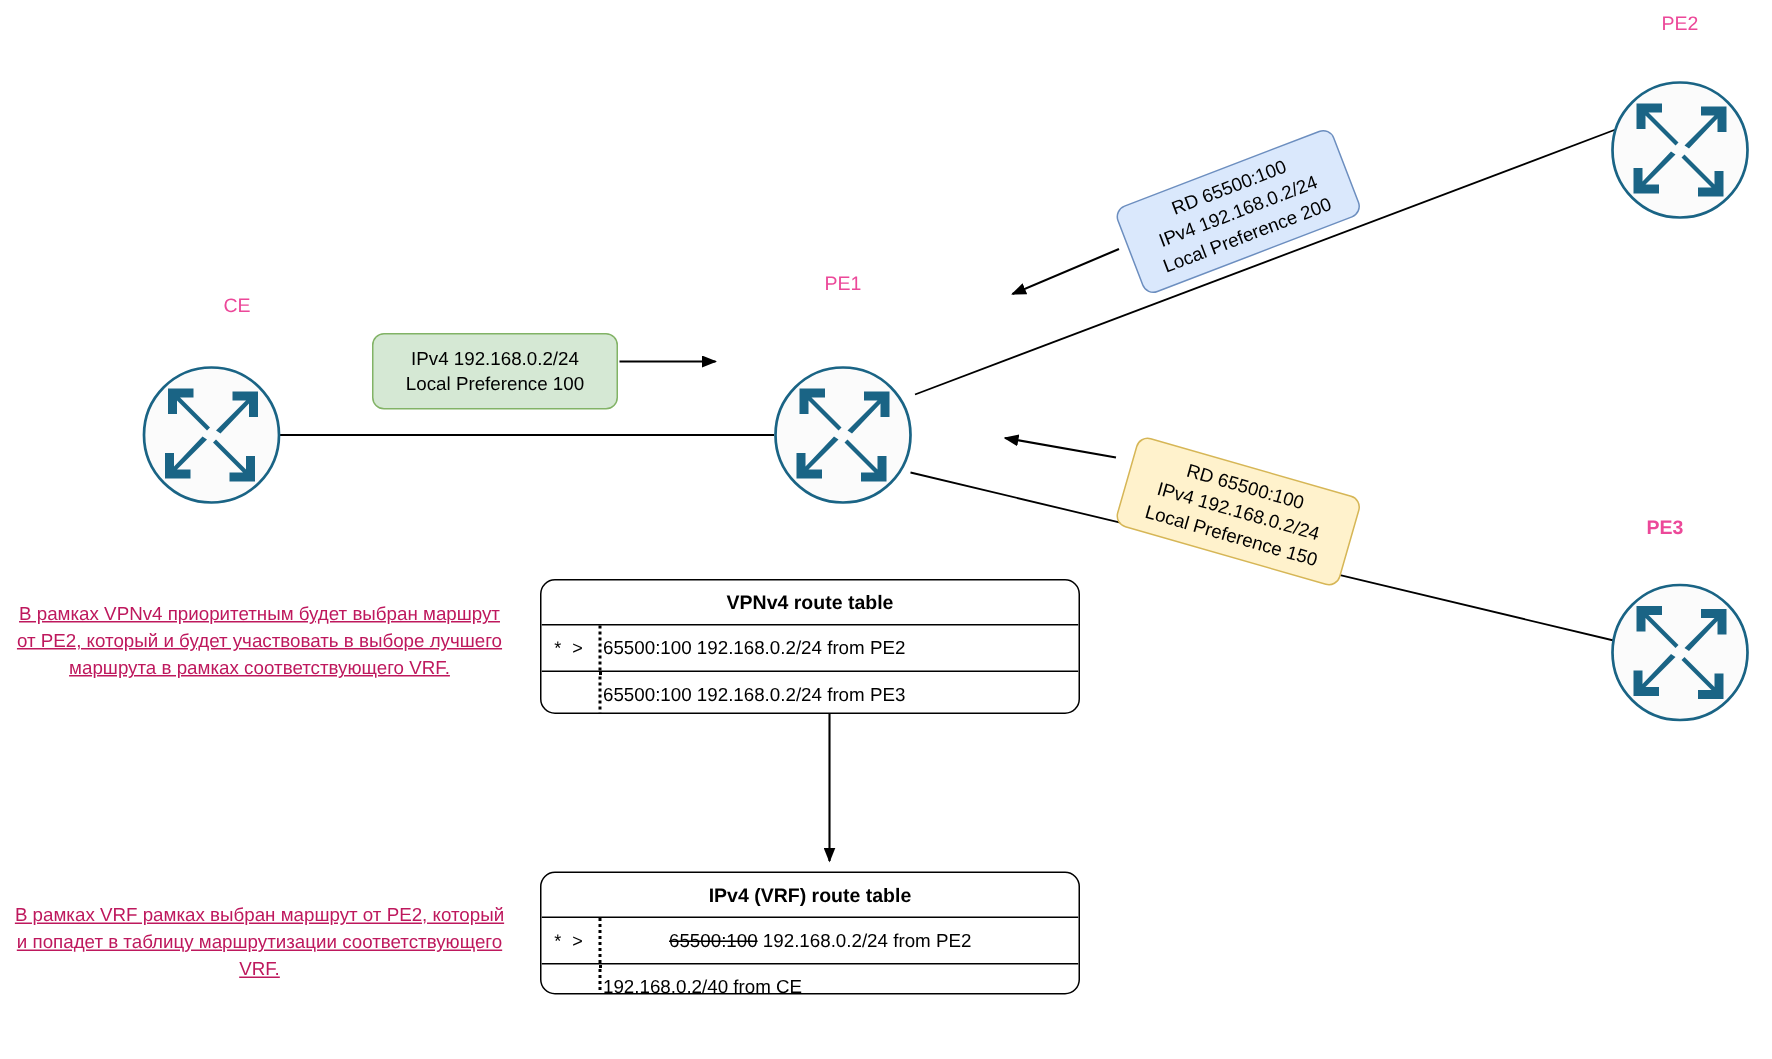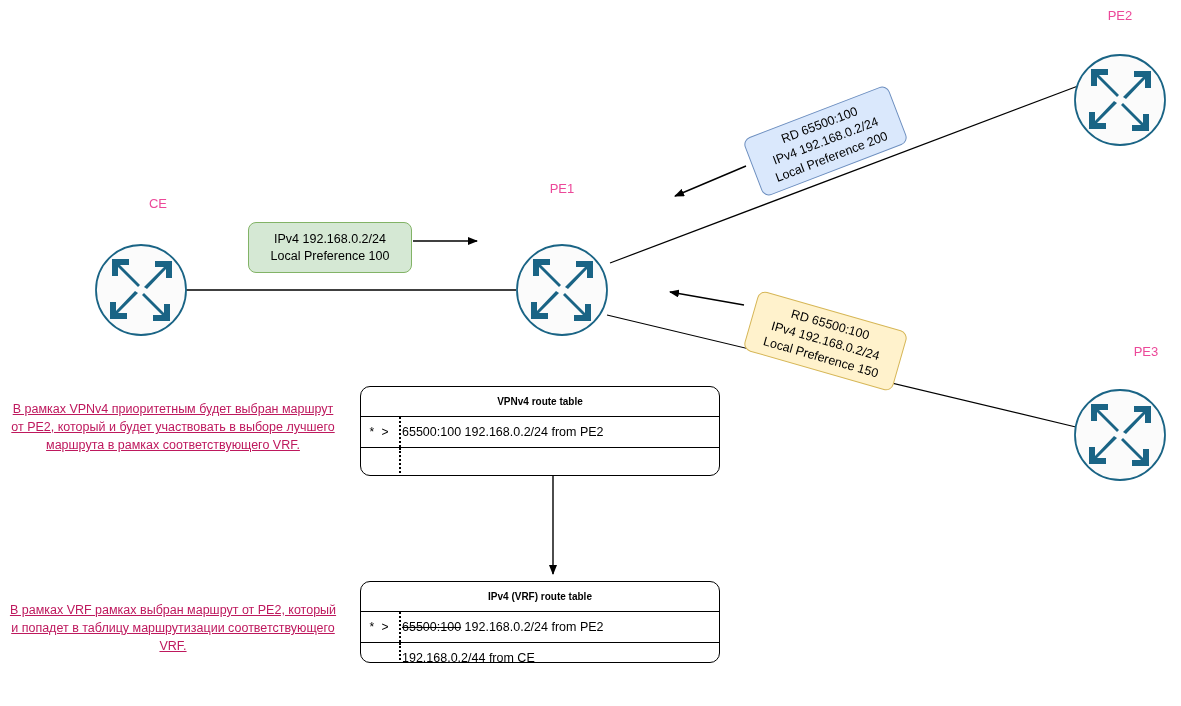--- a/index.html
+++ b/index.html
@@ -48,21 +48,21 @@
     box-sizing:border-box;
     border:1px solid #000;
     border-radius:10px;
     background:#ffffff;
     overflow:hidden;
   }
   .rt-title{
     height:30px;
     line-height:30px;
     text-align:center;
-    font-size:10px;
+    font-size:13px;
     font-weight:bold;
     border-bottom:1px solid #000;
     box-sizing:border-box;
   }
   .rt-row{
     height:30px;
     position:relative;
     box-sizing:border-box;
     display:flex;
     align-items:center;
@@ -82,21 +82,21 @@
     border-left:2px dotted #000;
     margin-right:0;
   }
   .rt-text{
     flex:1 1 auto;
     text-align:left;
     font-size:12.5px;
     padding-right:38px;
     white-space:nowrap;
   }
-  .strike{text-decoration:line-through;}
+  .strike{text-decoration:line-through;margin-left:44px;}
 
   
   .note{
     position:absolute;
     font-size:12.5px;
     line-height:18px;
     text-align:center;
     color:#be185d;
     text-decoration:underline;
   }
@@ -155,21 +155,21 @@
       <use href="#router-glyph"></use>
     </g>
   </svg>
 
   <div class="node-label" style="left:128px;top:196px;width:60px;">CE</div>
 
   <div class="node-label" style="left:532px;top:181px;width:60px;">PE1</div>
 
   <div class="node-label" style="left:1090px;top:8px;width:60px;">PE2</div>
 
-  <div class="node-label" style="left:1116px;top:344px;width:60px;">PE3</div>
+  <div class="node-label" style="left:1080px;top:344px;width:60px;font-weight:bold;">PE3</div>
 
   <div class="callout callout-green" style="left:248px;top:222px;width:164px;height:51px;">
     <div>IPv4 192.168.0.2/24</div>
     <div>Local Preference 100</div>
   </div>
 
   <div class="callout callout-blue" style="left:748px;top:110px;width:155px;height:62px;transform:rotate(-21deg);">
     <div>RD 65500:100</div>
     <div>IPv4 192.168.0.2/24</div>
     <div>Local Preference 200</div>
@@ -186,38 +186,39 @@
 
     <div class="rt-row">
       <div class="rt-flag">* &gt;</div>
       <div class="rt-dots"></div>
       <div class="rt-text">65500:100 192.168.0.2/24 from PE2</div>
     </div>
 
     <div class="rt-row">
       <div class="rt-flag"></div>
       <div class="rt-dots"></div>
+      <div class="rt-text">65500:100 192.168.0.2/24 from PE3</div>
     </div>
   </div>
 
   <div class="route-table" style="left:360px;top:581px;width:360px;height:82px;">
     <div class="rt-title">IPv4 (VRF) route table</div>
 
     <div class="rt-row">
       <div class="rt-flag">* &gt;</div>
       <div class="rt-dots"></div>
       <div class="rt-text">
         <span class="strike">65500:100</span><span> 192.168.0.2/24 from PE2</span>
       </div>
     </div>
 
     <div class="rt-row">
       <div class="rt-flag"></div>
       <div class="rt-dots"></div>
-      <div class="rt-text">192.168.0.2/44 from CE</div>
+      <div class="rt-text">192.168.0.2/40 from CE</div>
     </div>
   </div>
 
   <div class="note" style="left:8px;top:400px;width:330px;">В рамках VPNv4 приоритетным будет выбран маршрут от PE2, который и будет участвовать в выборе лучшего маршрута в рамках соответствующего VRF.</div>
 
   <div class="note" style="left:8px;top:601px;width:330px;">В рамках VRF  рамках выбран маршрут от PE2, который и попадет в таблицу маршрутизации соответствующего VRF.</div>
 
 </div>
 
 </body></html>

